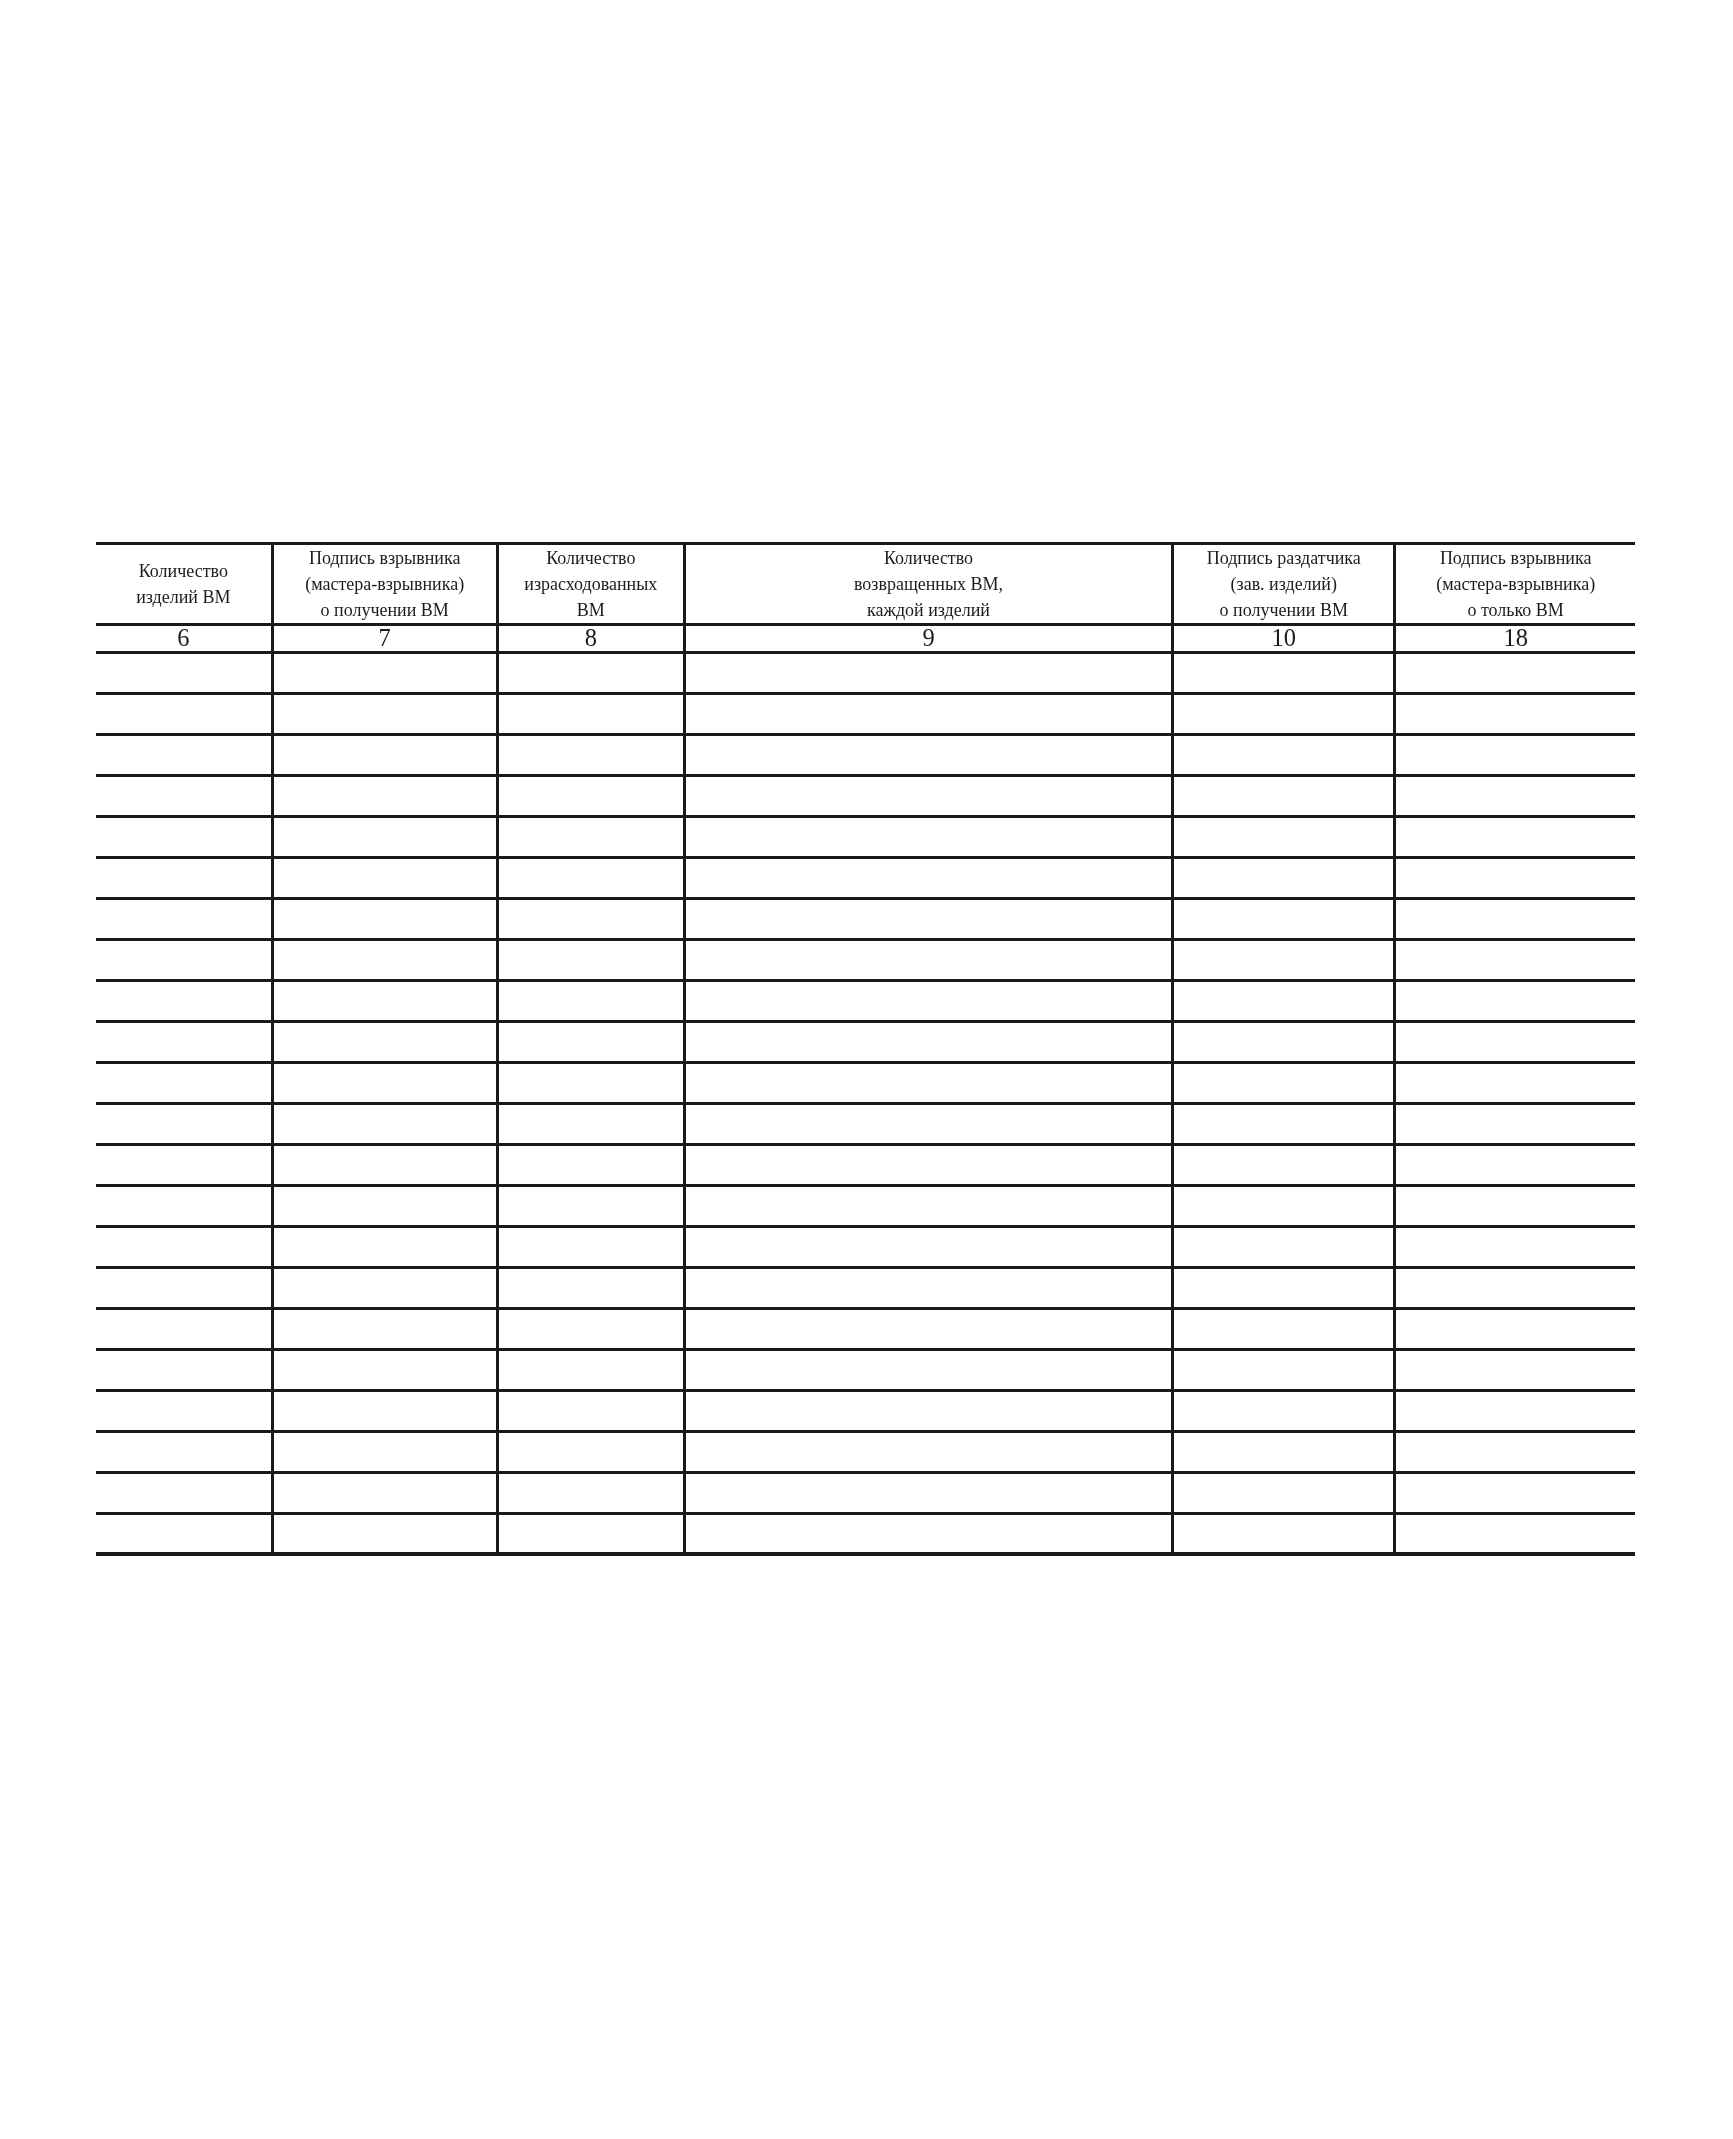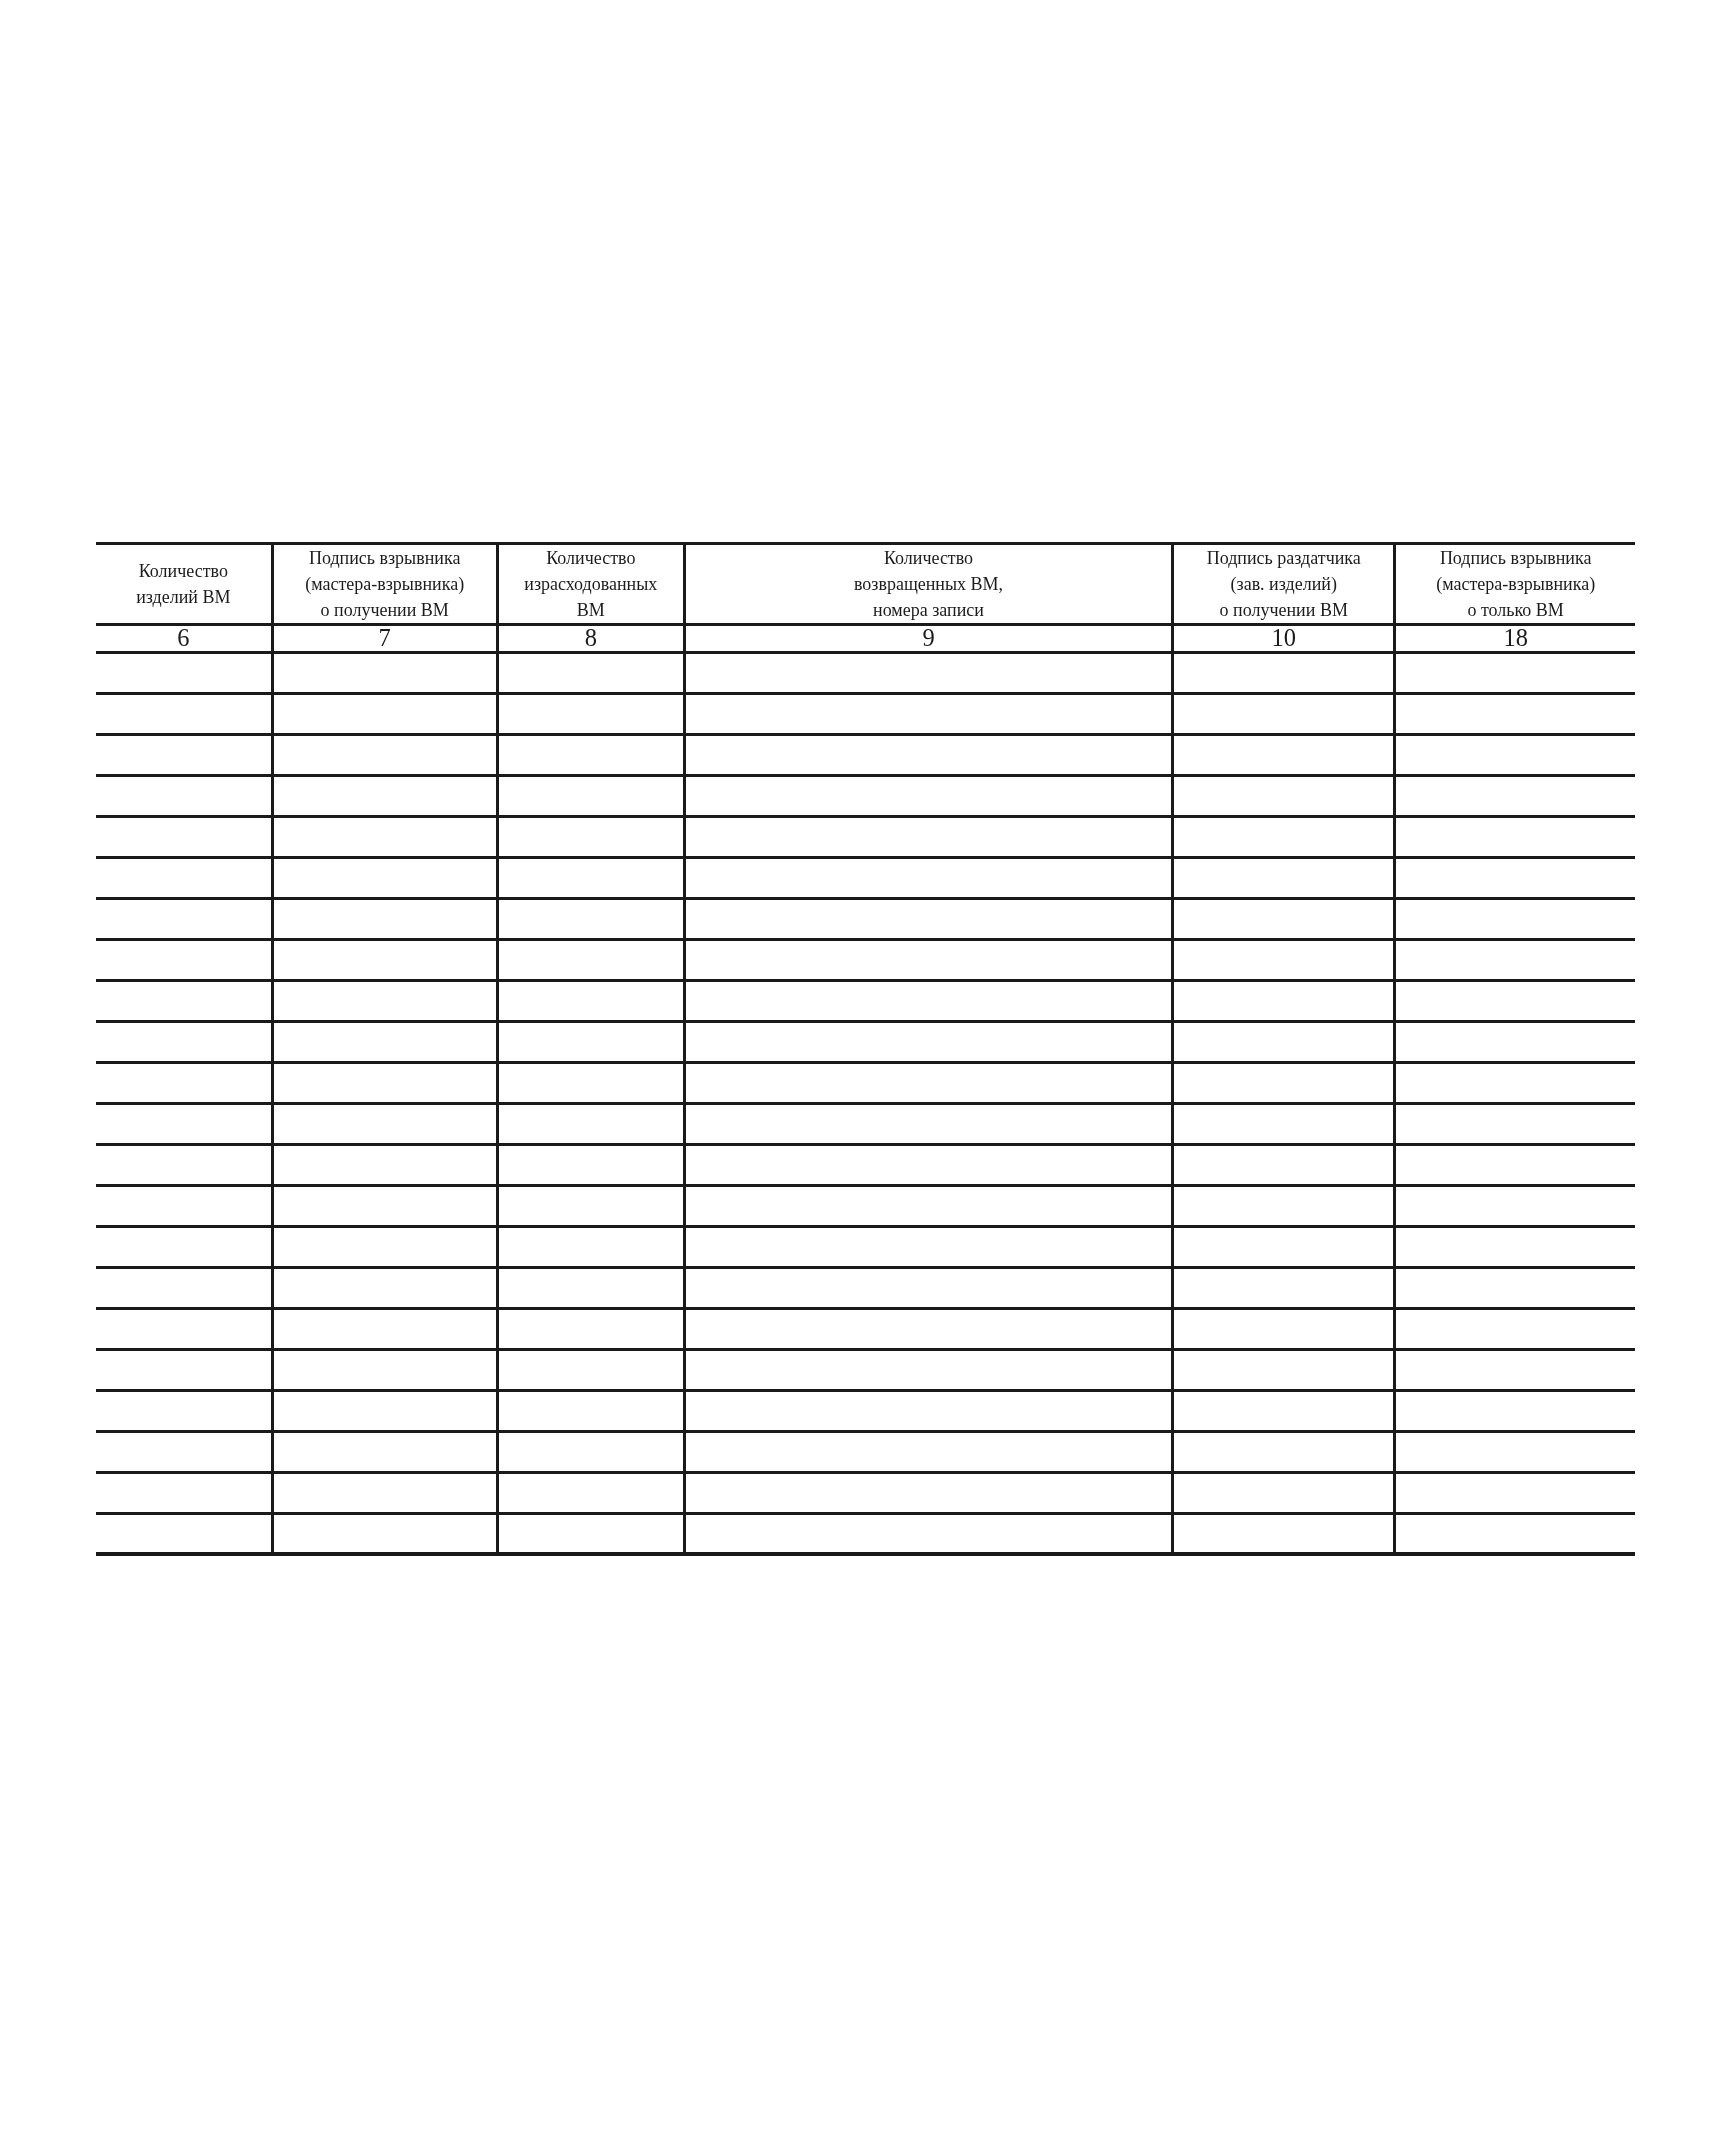--- a/index.html
+++ b/index.html
@@ -100,21 +100,21 @@
             <div>о получении ВМ</div>
           </th>
           <th>
             <div>Количество</div>
             <div>израсходованных</div>
             <div>ВМ</div>
           </th>
           <th>
             <div>Количество</div>
             <div>возвращенных ВМ,</div>
-            <div>номера записи</div>
+            <div>каждой изделий</div>
           </th>
           <th>
             <div>Подпись раздатчика</div>
             <div>(зав. изделий)</div>
             <div>о получении ВМ</div>
           </th>
           <th>
             <div>Подпись взрывника</div>
             <div>(мастера-взрывника)</div>
             <div>о только ВМ</div>

